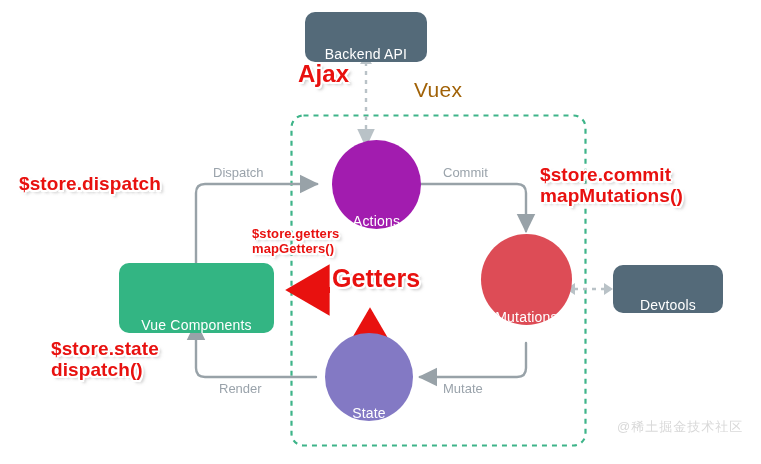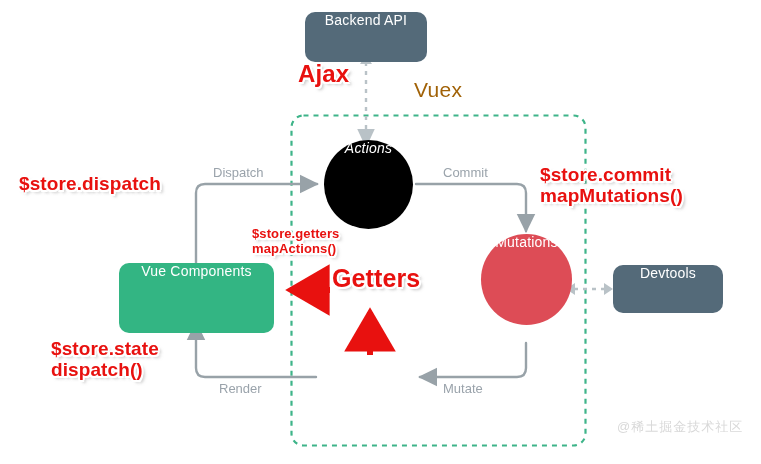--- a/index.html
+++ b/index.html
@@ -1,20 +1,20 @@
 <!DOCTYPE html>
 <html><head>
 <meta charset="utf-8">
 <style>
   html,body{margin:0;padding:0;background:#ffffff;}
   body{width:761px;height:464px;font-family:"Liberation Sans",sans-serif;-webkit-font-smoothing:antialiased;}
   #stage{position:relative;width:761px;height:464px;overflow:hidden;background:#fff;}
   #svgroot{position:absolute;left:0;top:0;width:761px;height:464px;}
 
-  .node{position:absolute;display:flex;align-items:flex-start;justify-content:center;
+  .node{position:absolute;display:flex;align-items:flex-end;justify-content:center;
         color:#ffffff;text-align:center;box-sizing:border-box;}
   .rectnode{border-radius:10px;font-size:14px;letter-spacing:.2px;}
   .circlenode{border-radius:50%;font-size:14px;letter-spacing:.2px;}
 
   .edgelabel{position:absolute;color:#9aa3ab;font-size:13px;white-space:nowrap;}
 
   .redtext{position:absolute;color:#e8110f;font-weight:bold;white-space:nowrap;
            line-height:1.12;letter-spacing:.1px;
            text-shadow:
              2px 0 0 #fff,-2px 0 0 #fff,0 2px 0 #fff,0 -2px 0 #fff,
@@ -71,28 +71,31 @@
   </div>
 
   <div class="node rectnode" style="left:613px;top:265px;width:110px;height:48px;background:#546a79;">
     <span>Devtools</span>
   </div>
 
   <div class="node rectnode" style="left:119px;top:263px;width:155px;height:70px;background:#33b583;">
     <span>Vue Components</span>
   </div>
 
-  <div class="node circlenode" style="left:324px;top:140px;width:89px;height:89px;background:#000000;font-style:italic;">
+  <div class="node circlenode" style="left:332px;top:140px;width:89px;height:89px;background:#a21caf;">
     <span>Actions</span>
   </div>
 
   <div class="node circlenode" style="left:481px;top:234px;width:91px;height:91px;background:#dd4c56;">
     <span>Mutations</span>
   </div>
 
+  <div class="node circlenode" style="left:325px;top:333px;width:88px;height:88px;background:#8379c4;">
+    <span>State</span>
+  </div>
 
   <div class="edgelabel" style="left:213px;top:165px;">Dispatch</div>
   <div class="edgelabel" style="left:443px;top:165px;">Commit</div>
   <div class="edgelabel" style="left:443px;top:381px;">Mutate</div>
   <div class="edgelabel" style="left:219px;top:381px;">Render</div>
 
   <div class="vuexlabel" style="left:414px;top:78px;">Vuex</div>
 
   <div class="redtext" style="left:298px;top:61px;font-size:24px;">
     <div>Ajax</div>
@@ -107,21 +110,21 @@
     <div>mapMutations()</div>
   </div>
 
   <div class="redtext" style="left:51px;top:338px;font-size:19px;">
     <div>$store.state</div>
     <div>dispatch()</div>
   </div>
 
   <div class="redtext" style="left:252px;top:227px;font-size:13px;">
     <div>$store.getters</div>
-    <div>mapActions()</div>
+    <div>mapGetters()</div>
   </div>
 
   <div class="redtext" style="left:332px;top:264px;font-size:25px;">
     <div>Getters</div>
   </div>
 
   <div class="watermark" style="left:617px;top:418px;">@稀土掘金技术社区</div>
 
 </div>
 

